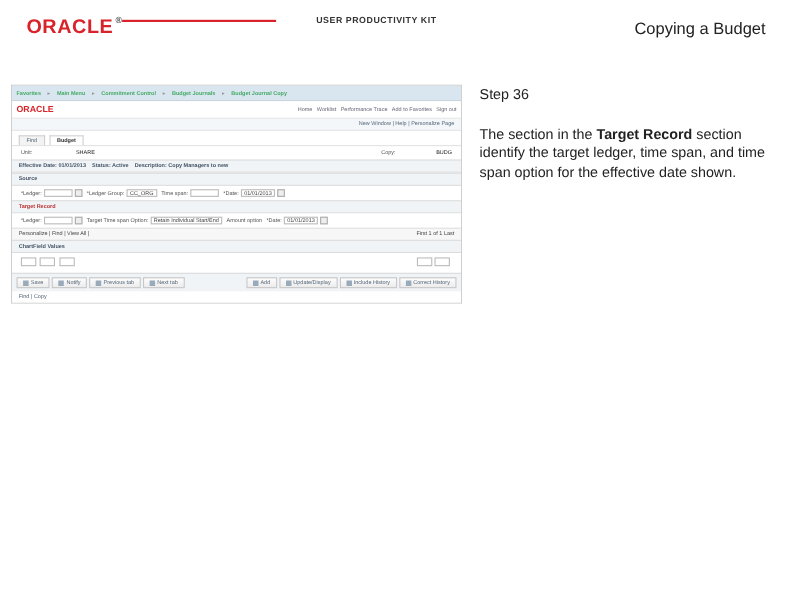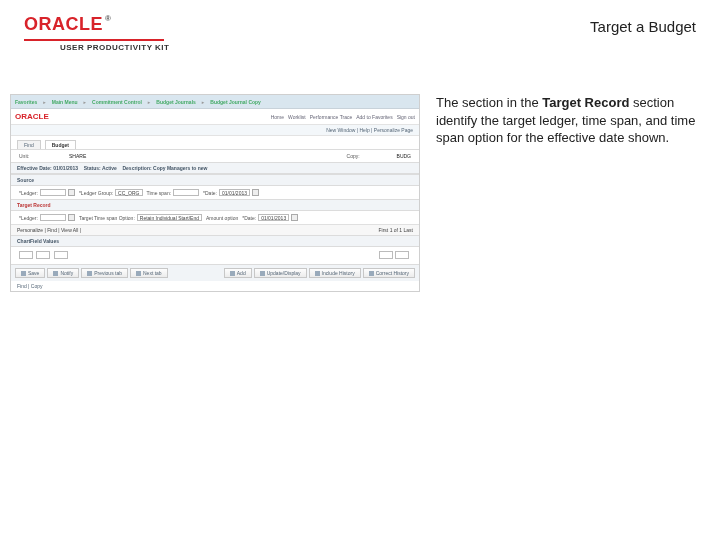--- a/index.html
+++ b/index.html
@@ -1,21 +1,21 @@
 <!DOCTYPE html>
 <html><head>
 <meta charset="utf-8">
 <style>
   * { box-sizing: border-box; margin: 0; padding: 0; }
   html, body { width: 720px; height: 540px; font-family: Arial, Helvetica, sans-serif; background: #fff; color: #222; }
   .page { width: 720px; height: 540px; position: relative; }
 
   
   .hdr { display: flex; align-items: flex-start; justify-content: space-between; padding: 14px 24px 6px 24px; }
-  .brand { display: flex; flex-direction: column; }
+  .brand { display: flex; flex-direction: row; }
   .brand-top { font-size: 18px; font-weight: bold; color: #d8232a; letter-spacing: 0.5px; }
   .brand-top .tm { font-size: 8px; vertical-align: top; color: #555; margin-left: 2px; }
   .brand-bar { height: 2px; background: #d8232a; width: 140px; margin: 4px 0 2px 0; }
   .brand-sub { font-size: 8px; letter-spacing: 0.5px; font-weight: bold; color: #333; padding-left: 36px; }
   .title { font-size: 15px; color: #222; margin-top: 4px; }
 
   
   .body { display: flex; gap: 16px; padding: 36px 20px 0 10px; }
   .left { flex: 0 0 410px; }
   .right { flex: 1; font-size: 13px; line-height: 1.35; color: #222; }
@@ -59,21 +59,21 @@
 
 <div class="page">
   <div class="hdr">
     <div class="brand">
       <div class="brand-top">
         <span>ORACLE</span><span class="tm">®</span>
       </div>
       <div class="brand-bar"></div>
       <div class="brand-sub">USER PRODUCTIVITY KIT</div>
     </div>
-    <div class="title">Target a Budget</div>
+    <div class="title">Copying a Budget</div>
   </div>
 
   <div class="body">
     <div class="left">
       <div class="app">
         <div class="bluebar">
           <span class="tab">Favorites</span>
             <span class="sep">▸</span>
           <span class="tab">Main Menu</span>
             <span class="sep">▸</span>
@@ -204,18 +204,19 @@
           <span class="tb">
               <span class="ic"></span>
               <span>Correct History</span>
             </span>
         </div>
         <div class="footer">Find | Copy</div>
       </div>
     </div>
 
     <div class="right">
+      <div class="step">Step 36</div>
       <div class="desc">
         <span>The section in the </span><b>Target Record</b><span> section identify the target ledger, time span, and time span option for the effective date shown.</span>
       </div>
     </div>
   </div>
 </div>
 
 </body></html>

